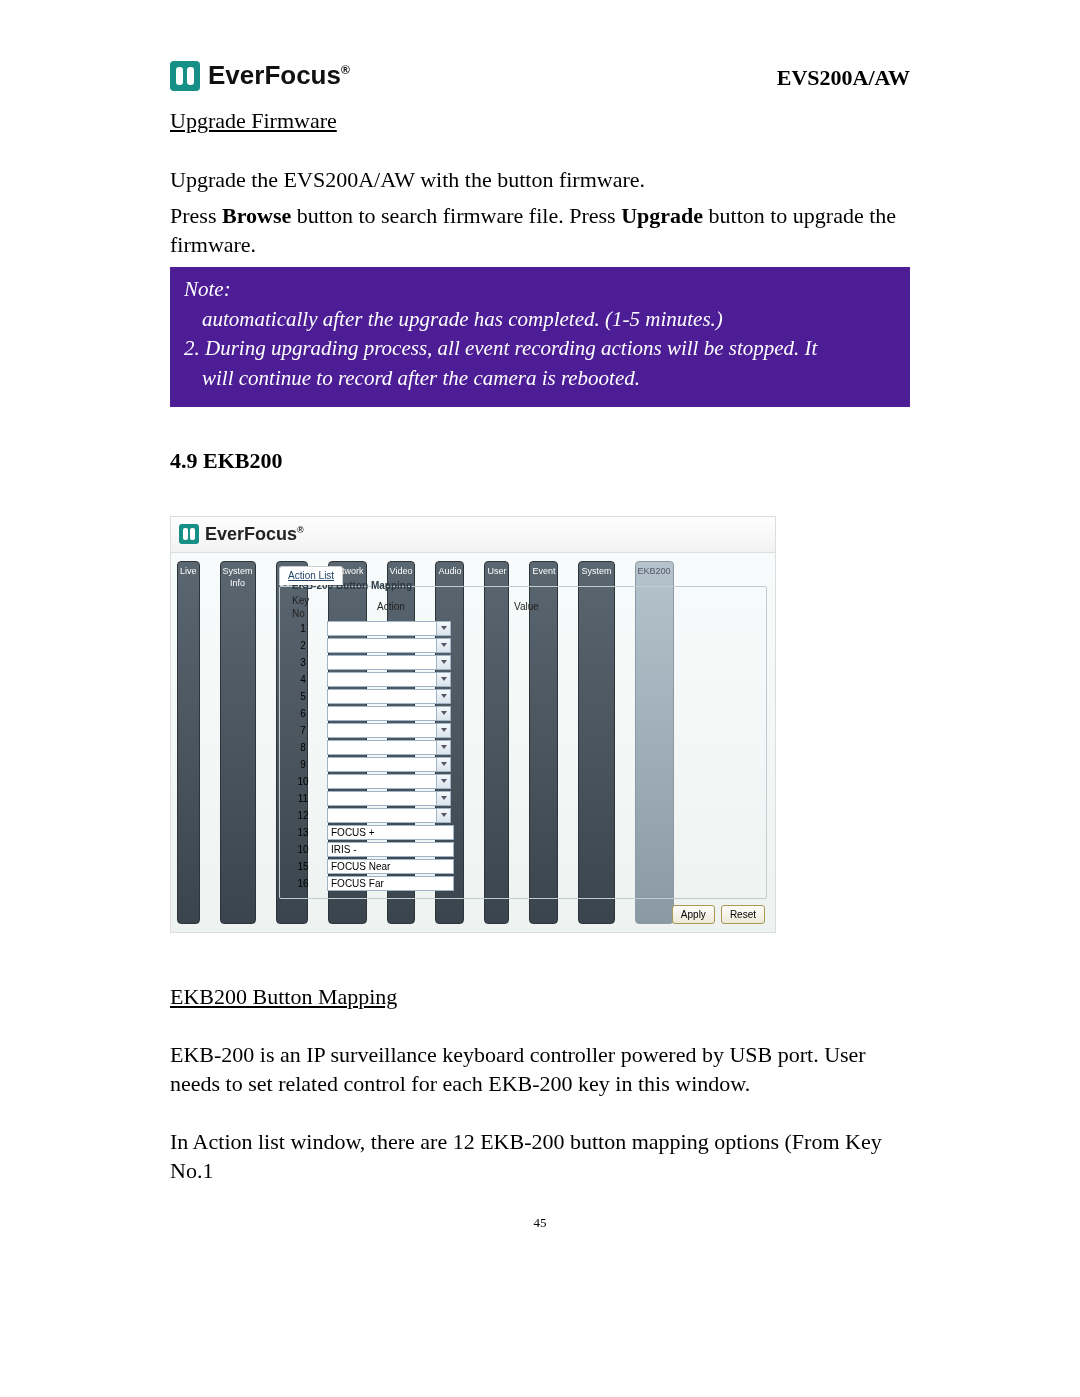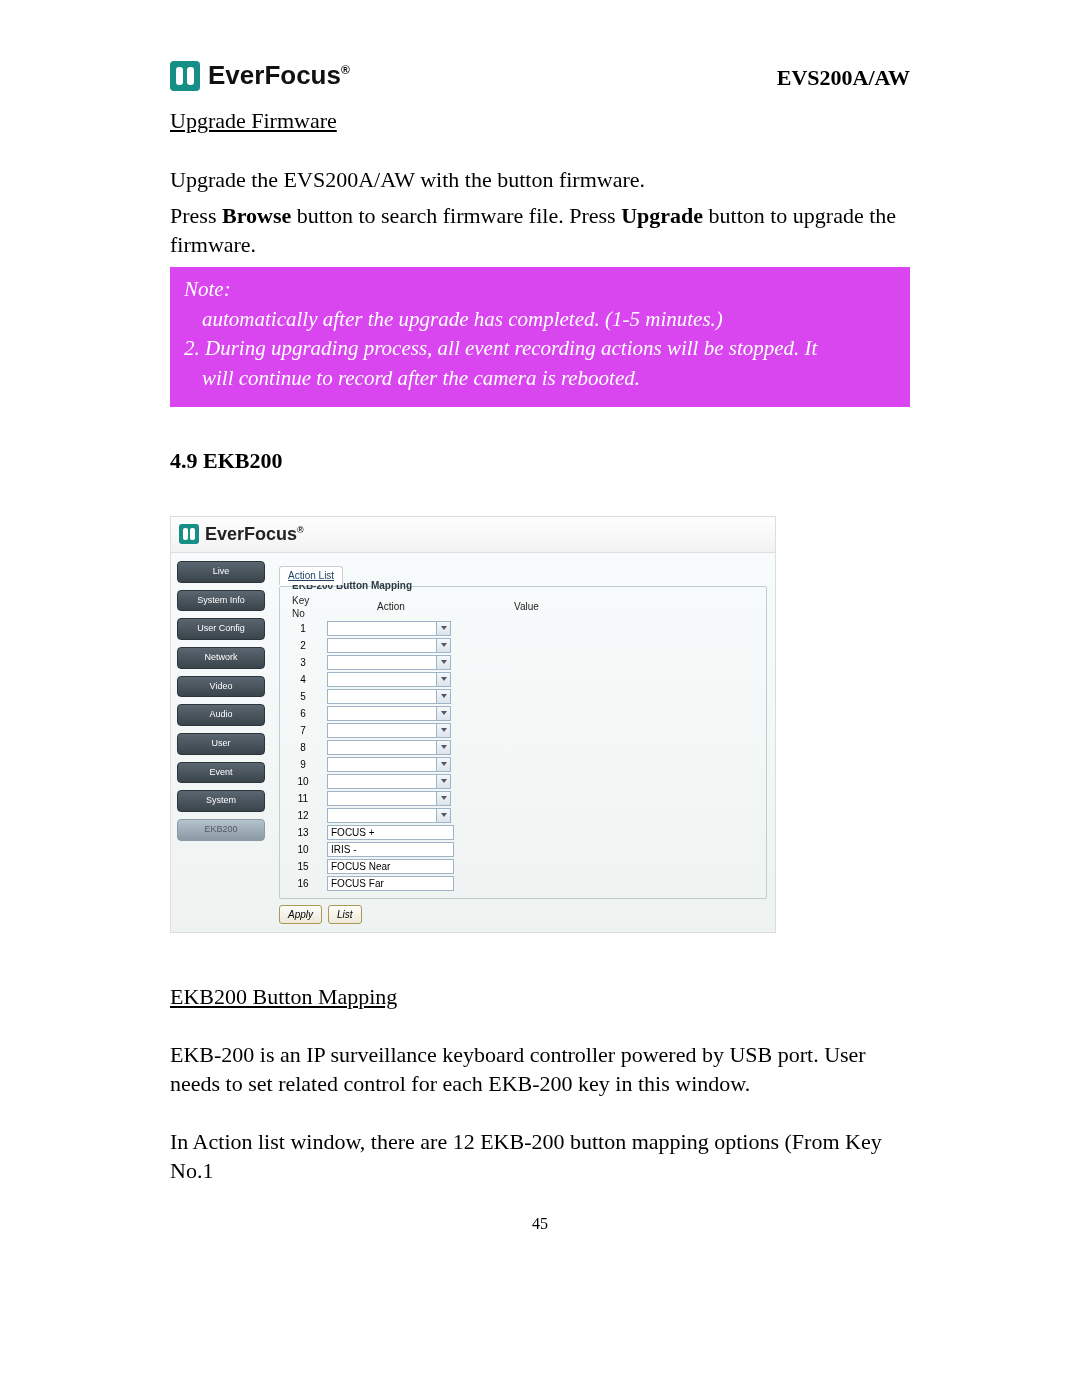--- a/index.html
+++ b/index.html
@@ -67,42 +67,42 @@
     font-size: 22px;
   }
   .body-text {
     font-size: 22px;
     line-height: 1.3;
   }
   .underl { text-decoration: underline; }
   .para { margin: 8px 0; }
   .bold { font-weight: bold; }
   .note-box {
-    background: #d946ef;
+    background: #4c1d95;
     color: #fff;
     font-style: italic;
     font-size: 21px;
     padding: 8px 14px 14px 14px;
     line-height: 1.4;
     margin: 6px 0 40px 0;
   }
   .note-box .indent { padding-left: 18px; }
   .section-h {
     font-weight: bold;
     font-size: 22px;
     margin: 18px 0 40px 0;
   }
   .subsection-h {
     font-weight: bold;
     font-size: 22px;
     margin: 30px 0 30px 0;
   }
   .page-num {
     text-align: center;
-    font-size: 16px;
+    font-size: 13px;
     margin-top: 30px;
   }
 
   
   .app-shot {
     width: 604px;
     margin: 0 0 50px 0;
     background: #fff;
     border: 1px solid #ddd;
     font-family: Arial, Helvetica, sans-serif;
@@ -138,22 +138,22 @@
   }
   .app-logo-text sup { font-size:9px; }
   .app-body {
     display: flex;
     background: linear-gradient(#f8fbfb, #eef3f2);
   }
   .sidebar {
     width: 88px;
     padding: 8px 6px 8px 6px;
     display: flex;
-    flex-direction: column;
-    gap: 7px;
+    flex-direction: row;
+    gap: 20px;
   }
   .side-btn {
     font-size: 9px;
     color: #fff;
     text-align: center;
     padding: 4px 2px;
     border-radius: 4px;
     background: linear-gradient(#5a6670, #3a444c);
     border: 1px solid #2d353b;
     cursor: pointer;
@@ -237,23 +237,23 @@
   }
   .dropdown .caret::after{
     content:"";
     border-left:3px solid transparent;
     border-right:3px solid transparent;
     border-top:4px solid #556;
   }
   .textcell { width: 122px; padding-left:3px; height:13px; }
   .button-row {
     display: flex;
+    justify-content: flex-end;
     gap: 6px;
     padding: 6px 2px 0 0;
-    font-style: italic;
   }
   .app-btn {
     font-size: 10px;
     padding: 2px 8px;
     border: 1px solid #aa9955;
     border-radius: 3px;
     background: linear-gradient(#fdfdfb, #eee8d8);
     cursor: pointer;
   }
 </style>
@@ -451,21 +451,21 @@
                     <td class="action-cell">
                       <div class="textcell">FOCUS Far</div>
                     </td>
                     <td class="value-cell"></td>
                   </tr>
                 </tbody>
             </table>
           </div>
           <div class="button-row">
             <div class="app-btn">Apply</div>
-            <div class="app-btn">List</div>
+            <div class="app-btn">Reset</div>
           </div>
         </div>
       </div>
     </div>
 
     <div class="underl para">EKB200 Button Mapping</div>
     <div class="para" style="margin-top:30px">EKB-200 is an IP surveillance keyboard controller powered by USB port. User needs to set related control for each EKB-200 key in this window.</div>
     <div class="para" style="margin-top:30px">In Action list window, there are 12 EKB-200 button mapping options (From Key No.1</div>
   </div>
 

